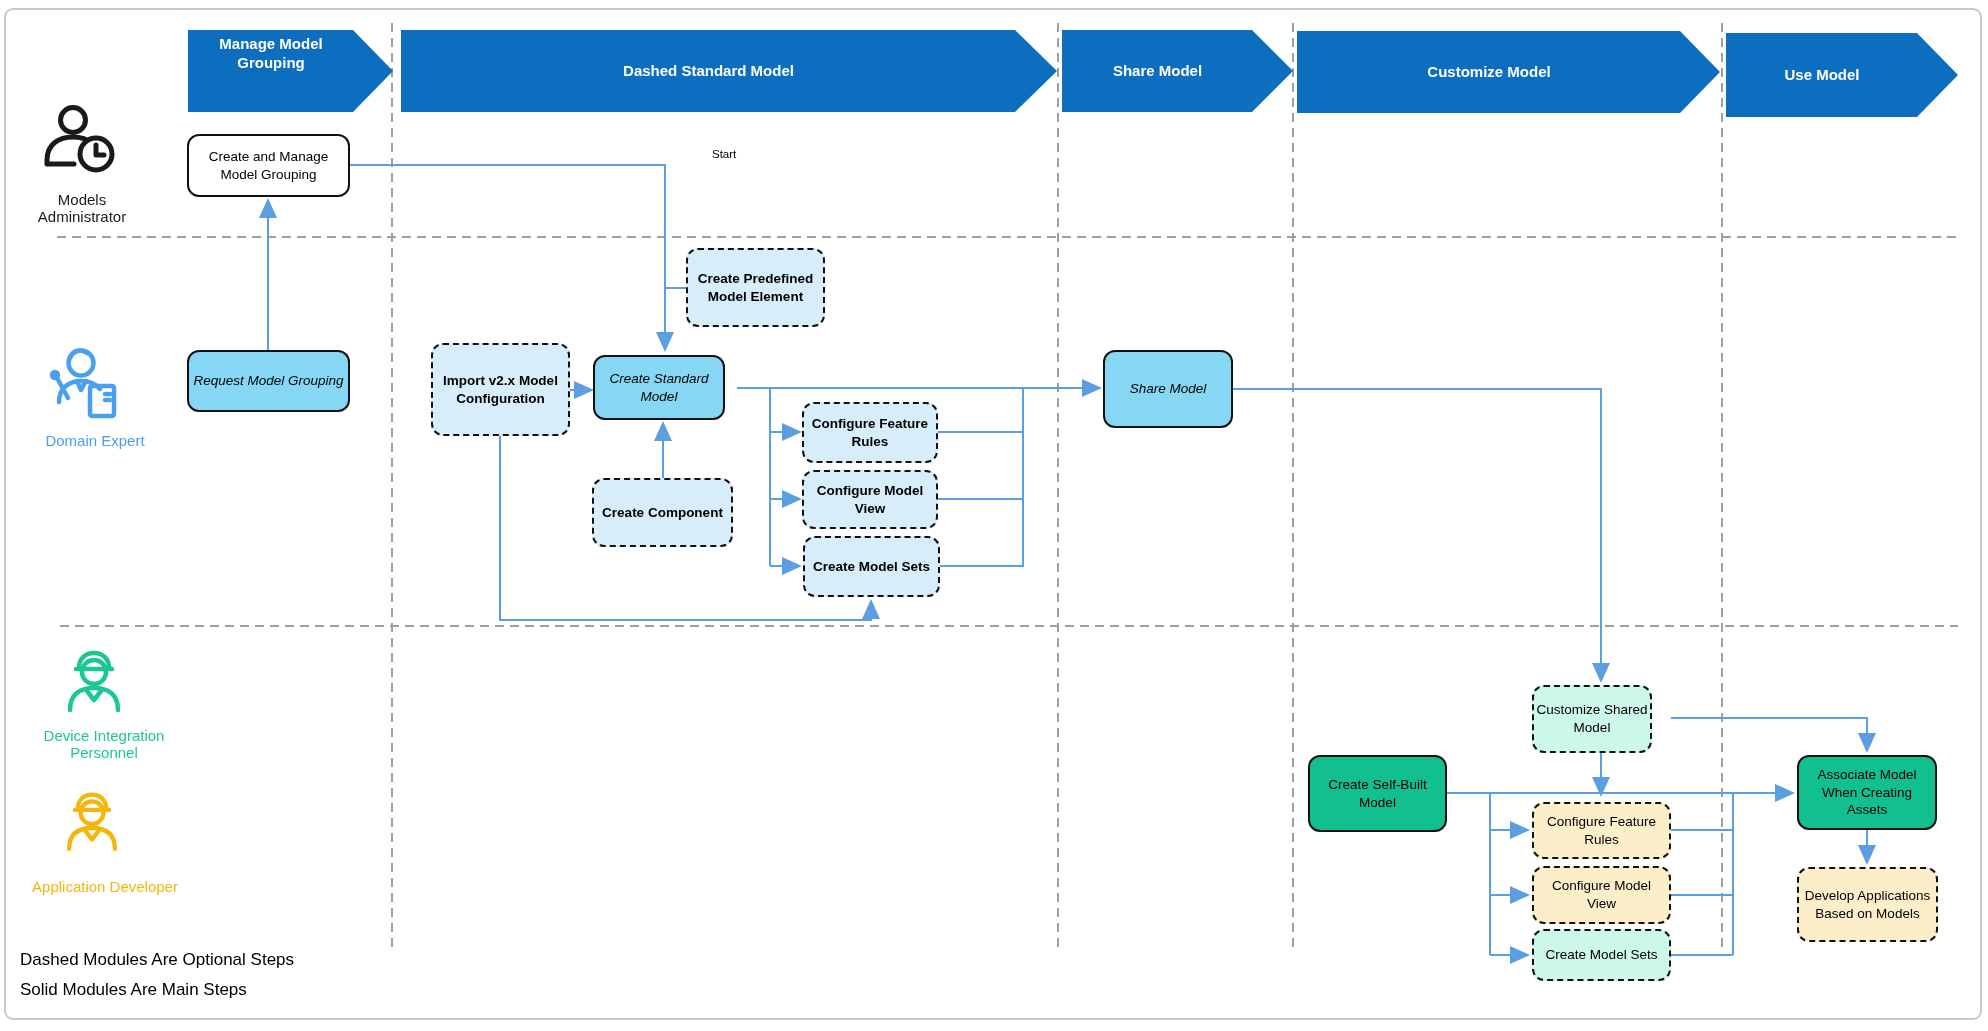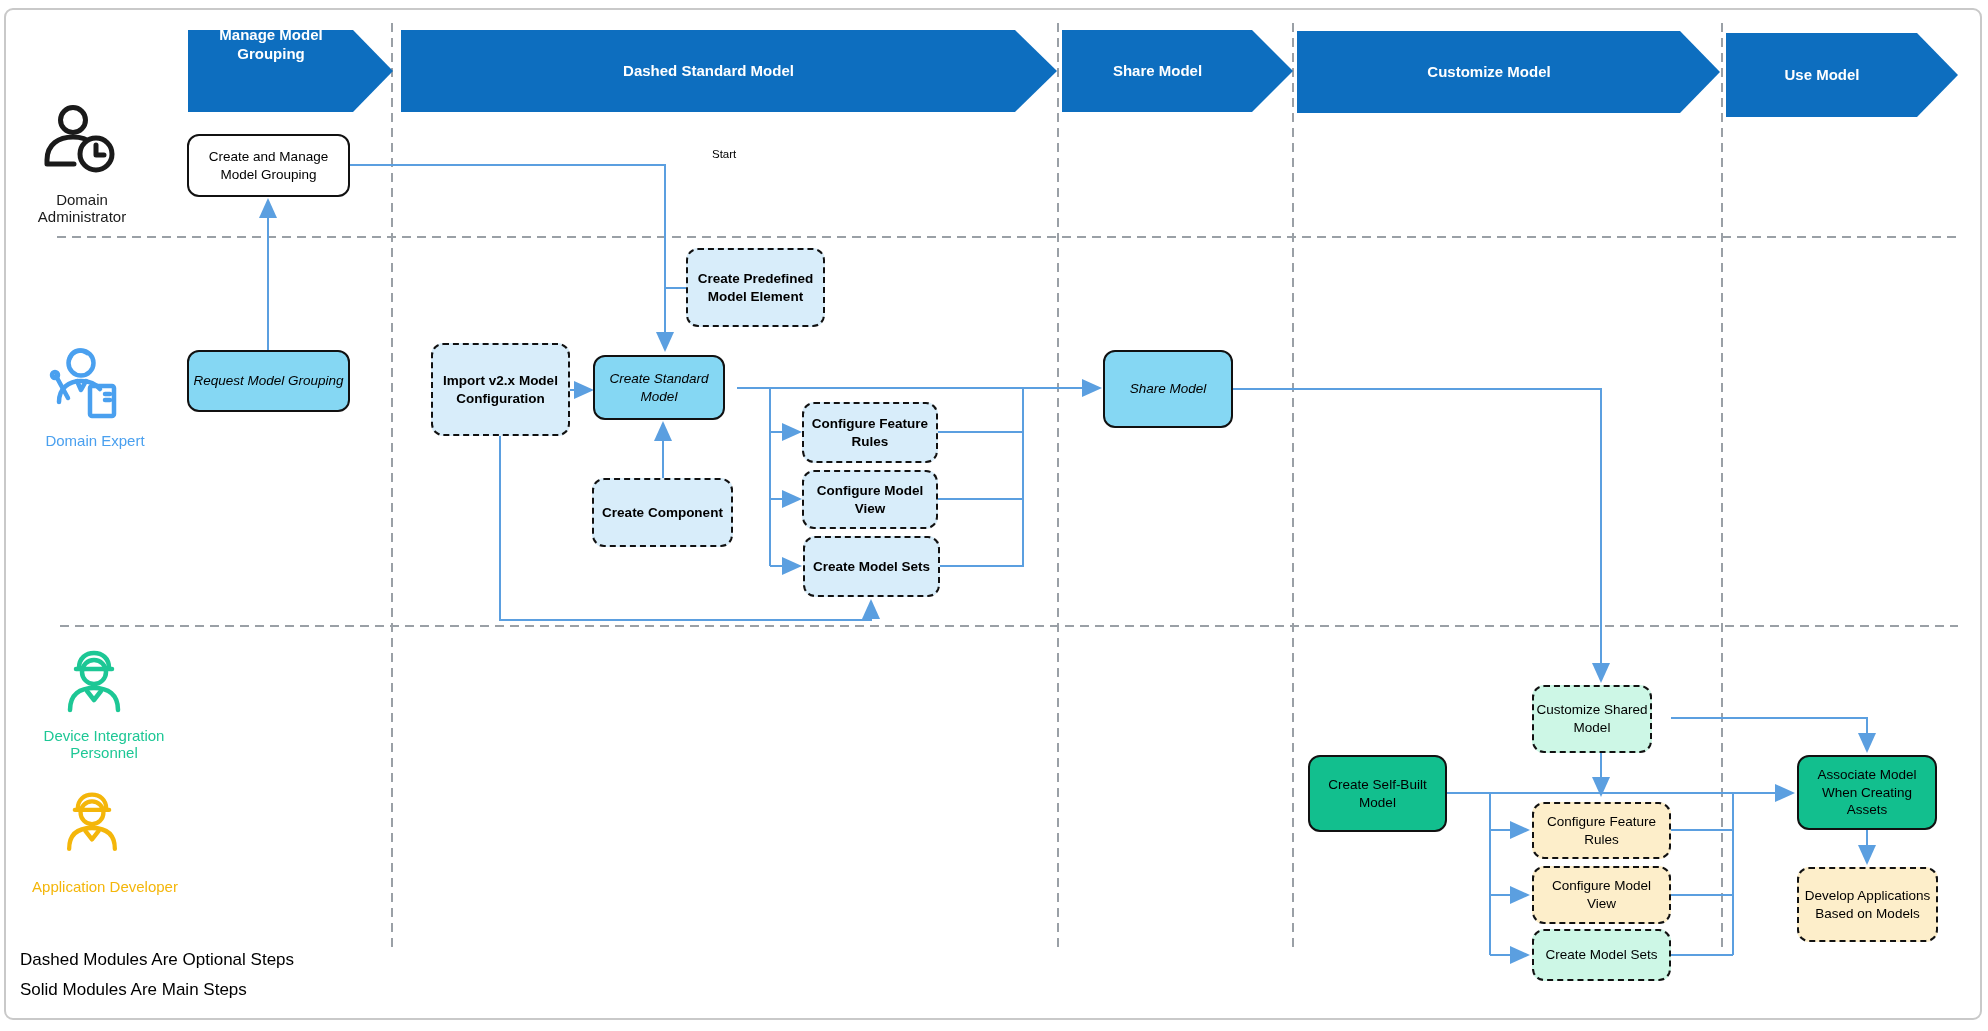--- a/index.html
+++ b/index.html
@@ -78,21 +78,21 @@
     <path class="conn" d="M1447,793 H1791" marker-end="url(#arr)"></path>
     <path class="conn" d="M1490,793 V955"></path>
     <path class="conn" d="M1490,830 H1526" marker-end="url(#arr)"></path>
     <path class="conn" d="M1490,895 H1526" marker-end="url(#arr)"></path>
     <path class="conn" d="M1490,955 H1526" marker-end="url(#arr)"></path>
     <path class="conn" d="M1671,830 H1733 M1671,895 H1733 M1671,955 H1733 M1733,955 V793"></path>
     <path class="conn" d="M1671,718 H1867 V749" marker-end="url(#arr)"></path>
     <path class="conn" d="M1867,830 V861" marker-end="url(#arr)"></path>
   </svg>
 
-  <div class="banner-label" style="left:188px;top:13px;width:166px;height:62px">Manage Model Grouping</div>
+  <div class="banner-label" style="left:188px;top:22px;width:166px;height:62px">Manage Model Grouping</div>
   <div class="banner-label" style="left:401px;top:30px;width:615px;height:82px">Dashed Standard Model</div>
   <div class="banner-label" style="left:1062px;top:30px;width:191px;height:82px">Share Model</div>
   <div class="banner-label" style="left:1297px;top:31px;width:384px;height:82px">Customize Model</div>
   <div class="banner-label" style="left:1726px;top:33px;width:192px;height:84px">Use Model</div>
 
   <div class="start-label" style="left:712px;top:148px">Start</div>
 
   <div class="node solid f-white" style="left:187px;top:134px;width:163px;height:63px">Create and Manage Model Grouping</div>
   <div class="node solid f-sky" style="left:187px;top:350px;width:163px;height:62px">Request Model Grouping</div>
   <div class="node dashed f-lblue" style="left:431px;top:343px;width:139px;height:93px">Import v2.x Model Configuration</div>
@@ -113,21 +113,21 @@
 
   <span class="icon c-sysadmin" style="left:40px;top:104px;width:80px;height:84px">
     <svg width="80" height="84" viewBox="0 0 80 84" stroke-width="5">
       <circle cx="33" cy="16" r="12.5"></circle>
       <path d="M7 60 V56 C7 40 19 33 33 33 C41 33 47 35 51 39 M7 60 H34"></path>
       <circle cx="56" cy="50" r="16" fill="#fff"></circle>
       <path d="M56 41 V51 H64"></path>
     </svg>
   </span>
   <div class="actor-label c-sysadmin" style="left:12px;top:191px;width:140px">
-    <span>Domain</span>
+    <span>Models</span>
     <span>Administrator</span>
   </div>
 
   <span class="icon c-domain" style="left:44px;top:346px;width:80px;height:82px">
     <svg width="80" height="82" viewBox="0 0 80 82" stroke-width="4.5">
       <circle cx="37" cy="17" r="12.5"></circle>
       <path d="M26 12 C28 5 36 2 43 7"></path>
       <path d="M15 56 C15 42 25 35 37 35 C45 35 52 38 56 43"></path>
       <path d="M33 35 L37 44 L42 35"></path>
       <rect x="46" y="40" width="24" height="30" rx="2"></rect>

